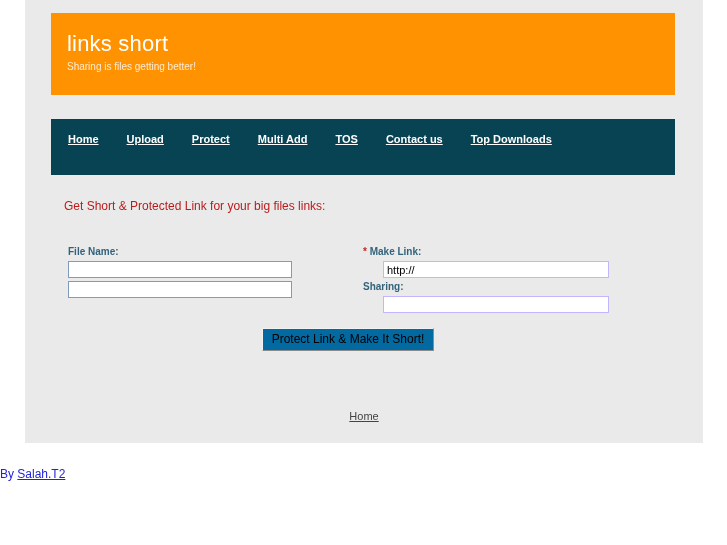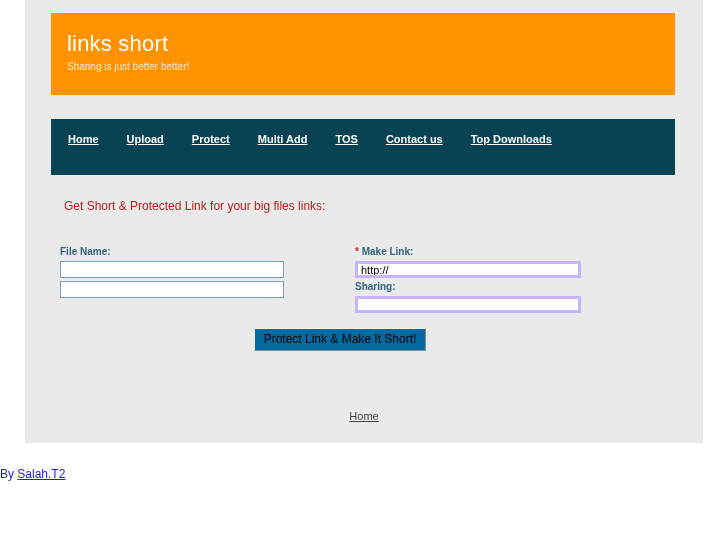--- a/index.html
+++ b/index.html
@@ -87,21 +87,21 @@
     left: 64px;
     top: 200px;
     font-size: 12px;
     font-weight: normal;
     color: #b91c1c;
     line-height: 1;
   }
   
   .form-area {
     position: absolute;
-    left: 60px;
+    left: 68px;
     top: 246px;
     width: 560px;
   }
   .form-row {
     position: relative;
     height: 35px;
   }
   .field {
     position: absolute;
     top: 0;
@@ -124,21 +124,21 @@
     width: 100%;
     height: 17px;
     padding: 1px 3px;
     font-family: "Liberation Sans", sans-serif;
     font-size: 11px;
     color: #000000;
     background: #ffffff;
     border: 1px solid #7f9db9;
     outline: none;
   }
-  .field.right .text-input { border: 3px solid #c4b5fd; }
+  .field.right .text-input { border: 1px solid #c4b5fd; margin-left: 20px; }
   
   .submit-wrap {
     position: absolute;
     left: 0;
     top: 82px;
     width: 560px;
     text-align: center;
   }
   .submit-btn {
     font-family: "Liberation Sans", sans-serif;
@@ -184,21 +184,21 @@
 </style>
 </head>
 <body>
 
 <div id="page">
 
   <div class="page-panel"></div>
 
   <div class="masthead">
     <div class="site-title">links short</div>
-    <div class="site-tagline">Sharing is just better better!</div>
+    <div class="site-tagline">Sharing is files getting better!</div>
   </div>
 
   <div class="navbar">
     <div class="nav-list">
       <a class="nav-link">Home</a>
       <span class="nav-sep"></span>
       <a class="nav-link">Upload</a>
       <span class="nav-sep"></span>
       <a class="nav-link">Protect</a>
       <span class="nav-sep"></span>

